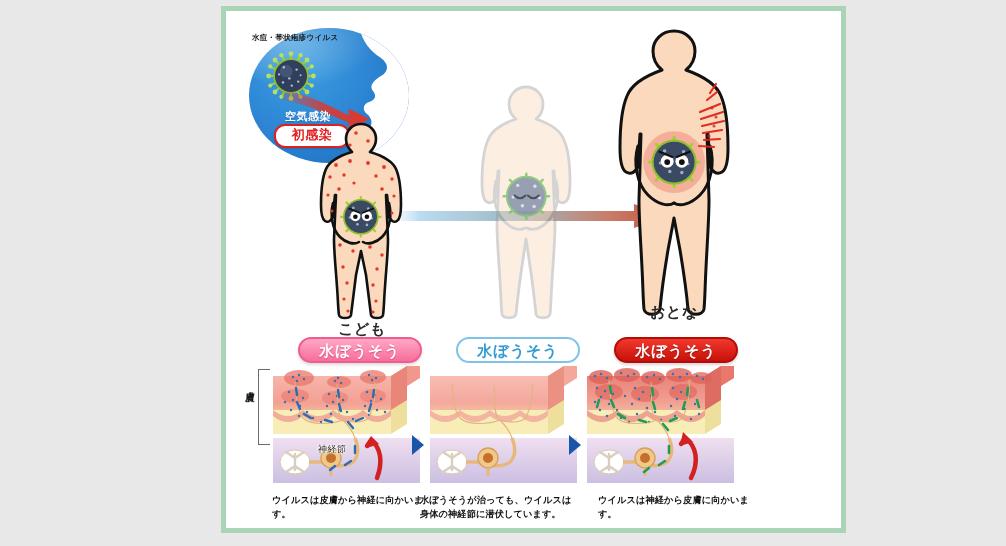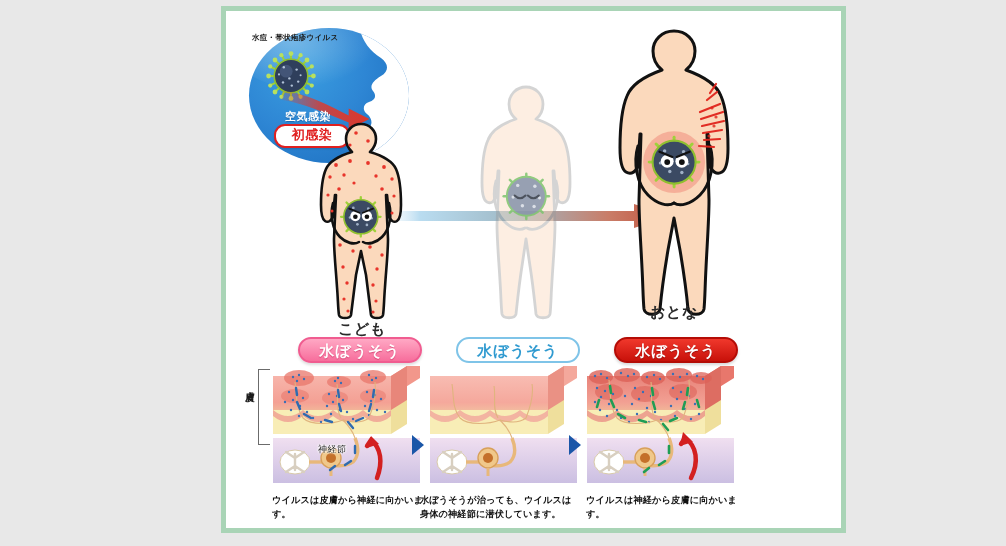--- a/index.html
+++ b/index.html
@@ -127,21 +127,21 @@
   .tri.t2{left:343px;}
 
   
   .caption{
     position:absolute;top:482px;width:152px;
     font-size:9.2px;line-height:13.5px;color:#111;font-weight:700;
     letter-spacing:.1px;
   }
   .caption.c1{left:46px;}
   .caption.c2{left:194px;}
-  .caption.c3{left:360px;}
+  .caption.c3{left:372px;}
 </style>
 </head>
 <body>
 
 <div id="frame">
   <div id="stage">
 
     <div class="globe">
       <div class="gloss"></div>
       <svg class="face" viewBox="0 0 86 145">

